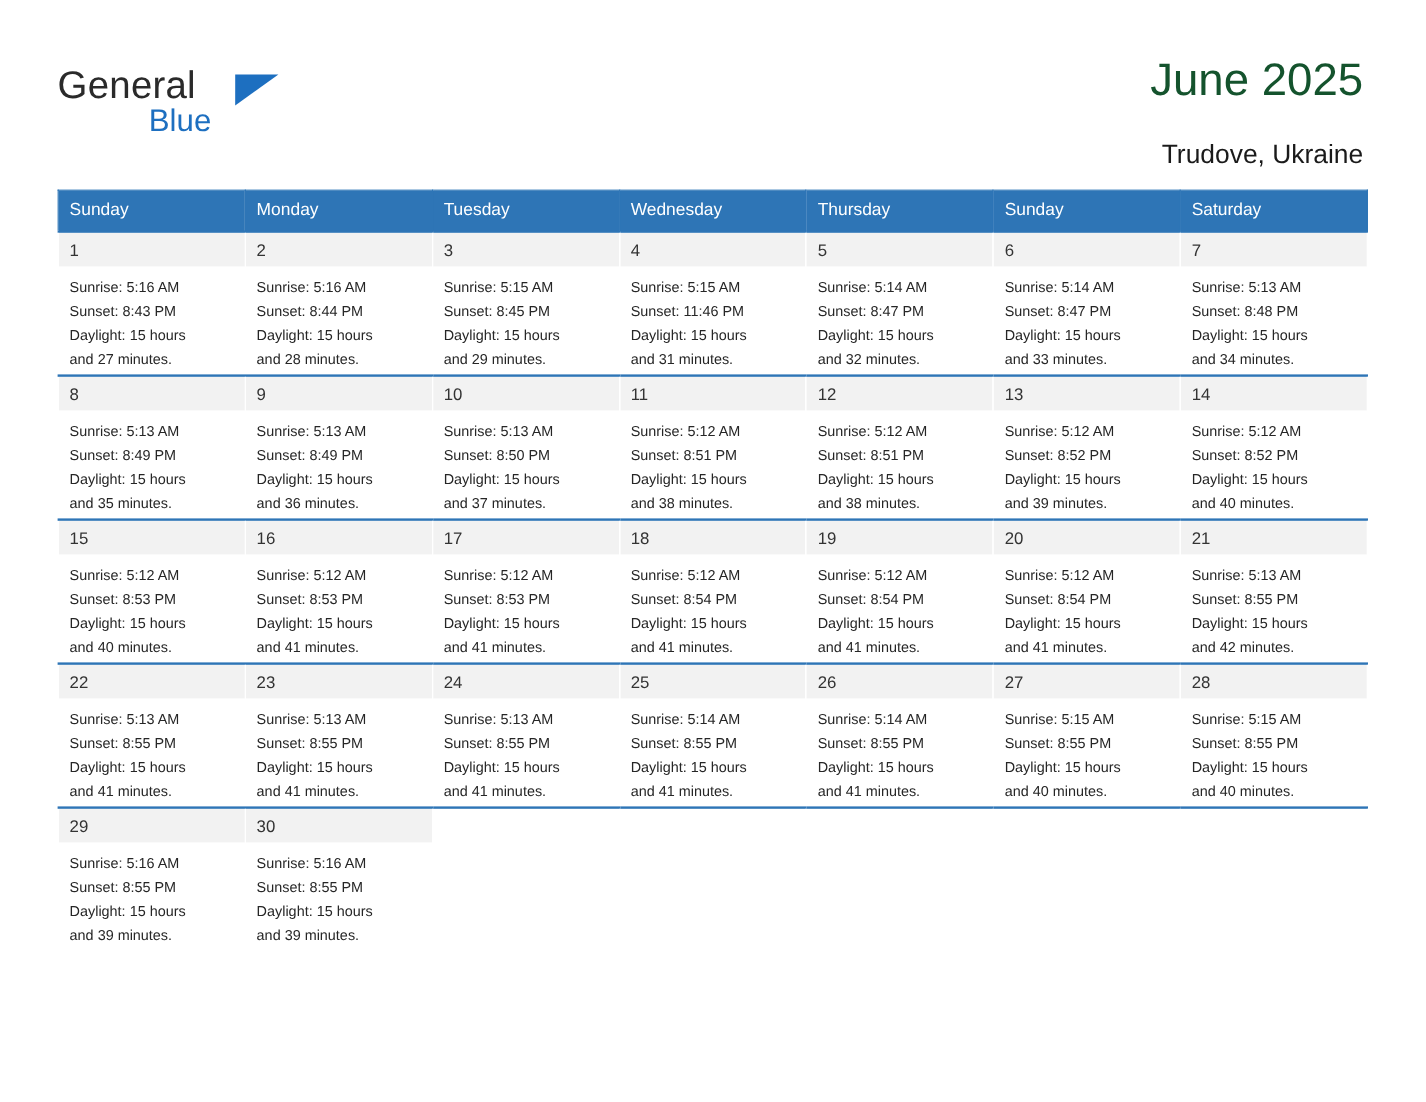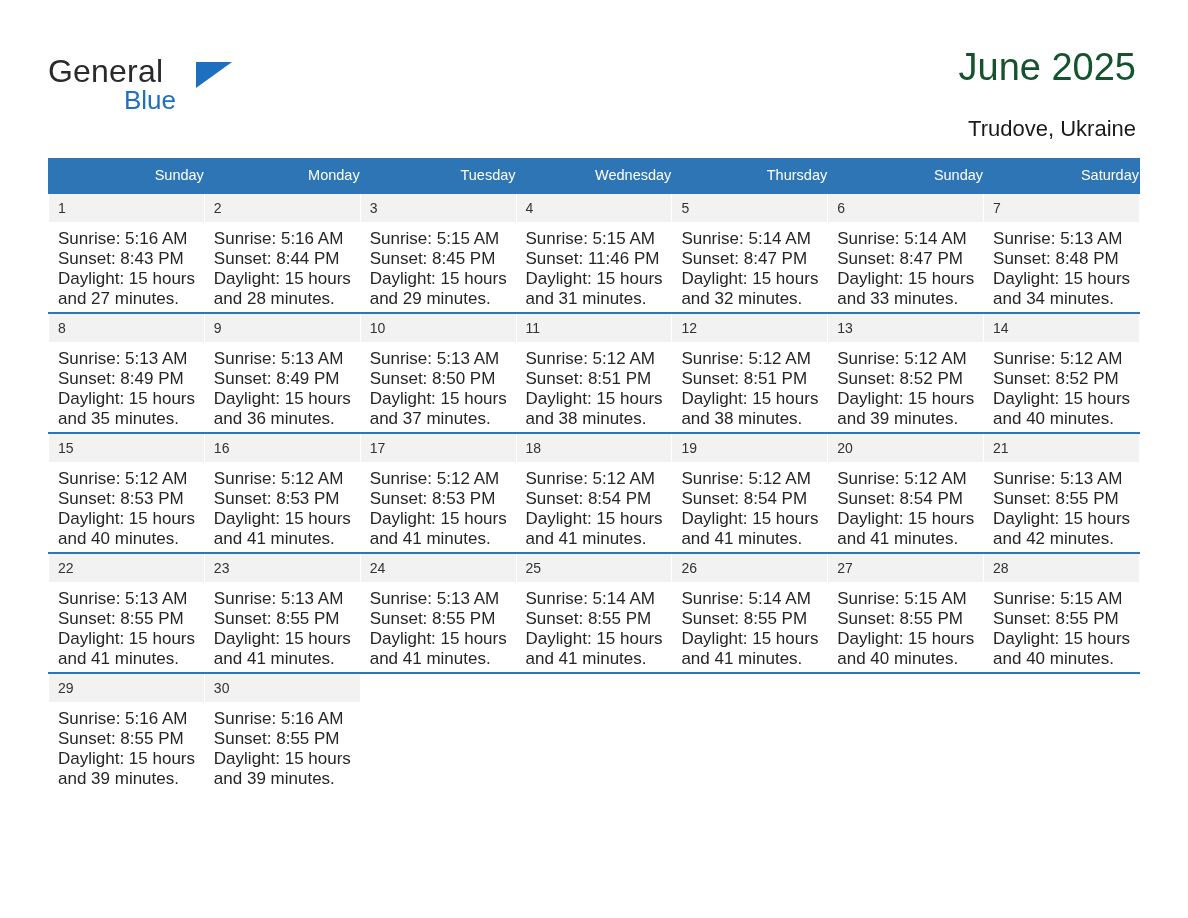--- a/index.html
+++ b/index.html
@@ -76,21 +76,21 @@
     border-collapse: collapse;
     width: 1092px;
     margin-top: 18px;
     table-layout: fixed;
   }
   table.calendar th {
     background: #2e75b6;
     color: #ffffff;
     font-size: 14.5px;
     font-weight: normal;
-    text-align: right;
+    text-align: left;
     padding: 8px 0 9px 9px;
     border: 1px solid #2e75b6;
     height: 16px;
   }
   table.calendar td {
     vertical-align: top;
     border-left: 1px solid #ffffff;
     border-right: 1px solid #ffffff;
     border-top: 2px solid #2e75b6;
     padding: 0;
@@ -101,21 +101,21 @@
     background: #ffffff;
   }
   .daynum {
     background: #f2f2f2;
     font-size: 14px;
     color: #333333;
     padding: 6px 0 6px 9px;
     line-height: 16px;
   }
   .info {
-    font-size: 17px;
+    font-size: 12px;
     color: #262626;
     line-height: 20px;
     padding: 7px 6px 0 9px;
   }
   .info div {
     white-space: nowrap;
   }
 </style>
 </head>
 <body>

